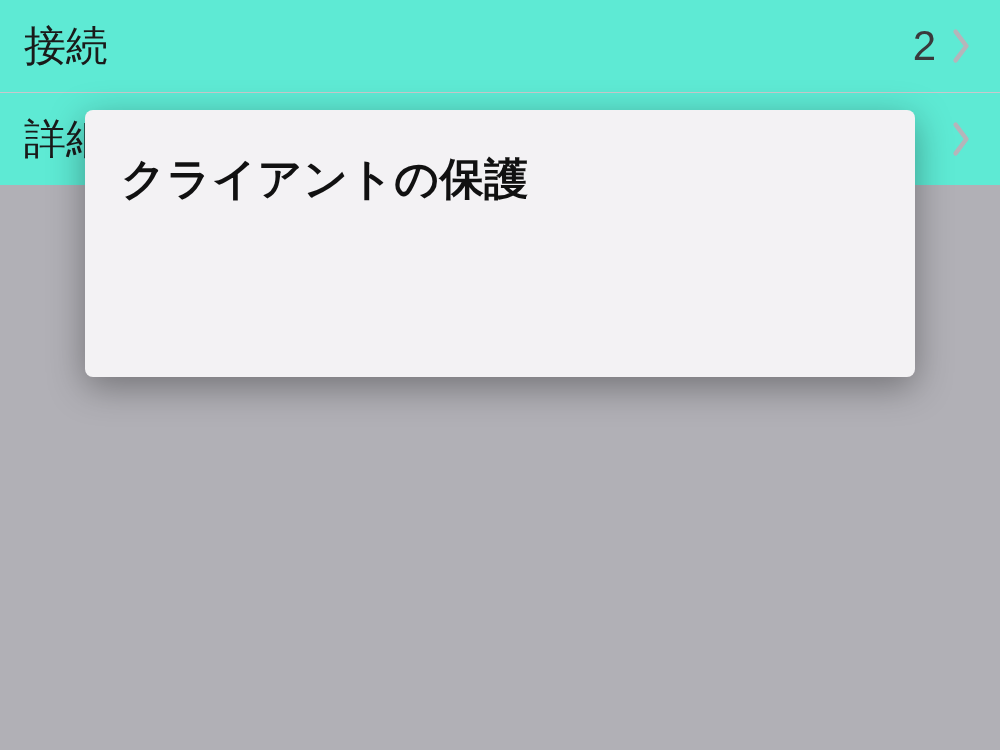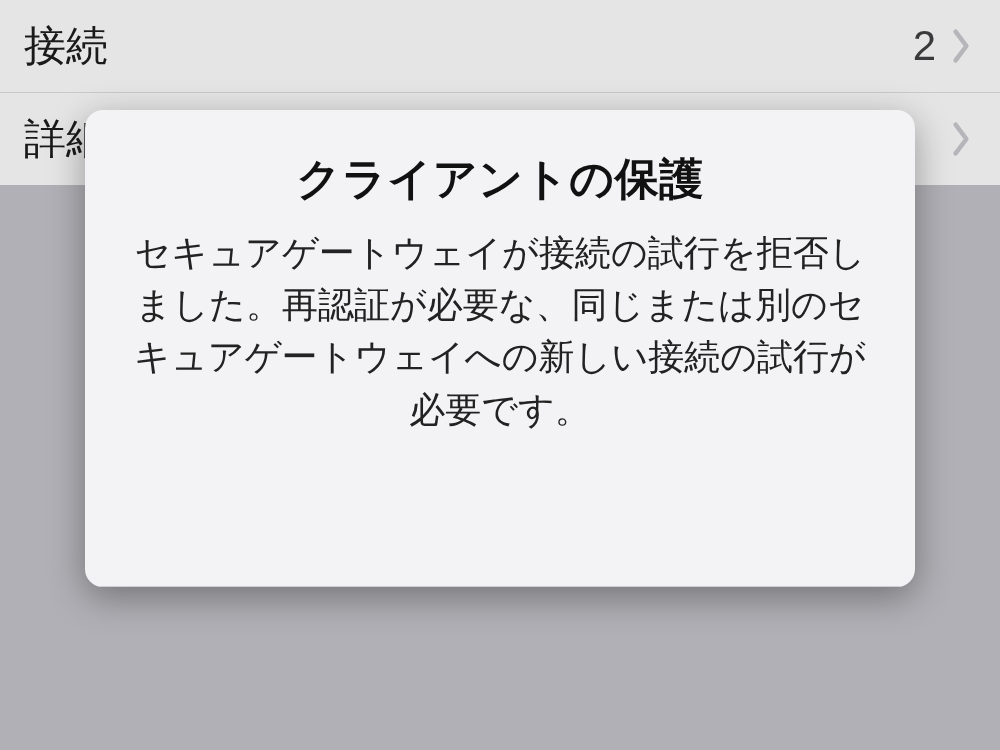--- a/index.html
+++ b/index.html
@@ -9,21 +9,21 @@
       background: #b1b0b6;
       position: relative;
     }
     .background {
       position: absolute;
       inset: 0;
       display: flex;
       flex-direction: column;
     }
     .list-section {
-      background: #e5e5e5;
+      background: #5eead4;
     }
     .row {
       display: flex;
       align-items: center;
       justify-content: space-between;
       padding: 18px 28px 18px 24px;
       font-size: 42px;
       color: #1a1a1a;
       border-bottom: 1px solid #c9c8cd;
     }
@@ -48,25 +48,25 @@
       position: absolute;
       inset: 0;
       display: flex;
       align-items: flex-start;
       justify-content: center;
     }
     .alert {
       margin-top: 110px;
       width: 830px;
       background: #f3f2f4;
-      border-radius: 18px;
+      border-radius: 8px;
       box-shadow: 0 10px 36px rgba(0,0,0,0.35);
       overflow: hidden;
       display: flex;
-      flex-direction: column;
+      flex-direction: row;
     }
     .alert-body {
       padding: 40px 36px 150px 36px;
       text-align: center;
     }
     .alert-title {
       font-size: 44px;
       font-weight: 700;
       color: #111;
       margin-bottom: 18px;
@@ -118,17 +118,16 @@
       </span>
     </div>
   </div>
   <div class="spacer"></div>
 </div>
 
 <div class="overlay">
   <div class="alert">
     <div class="alert-body">
       <div class="alert-title">クライアントの保護</div>
-      <div class="alert-message">セキュアゲートウェイが接続の試行を拒否しました。再認証が必要な、同じまたは別のセキュアゲートウェイへの新しい接続の試行が必要です。</div>
     </div>
     <div class="alert-sep"></div>
   </div>
 </div>
 
 </body></html>

